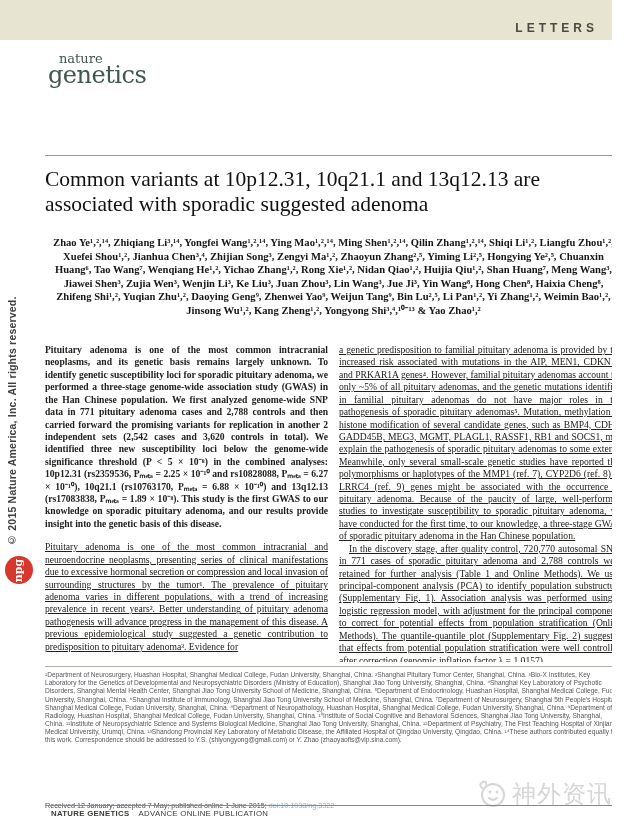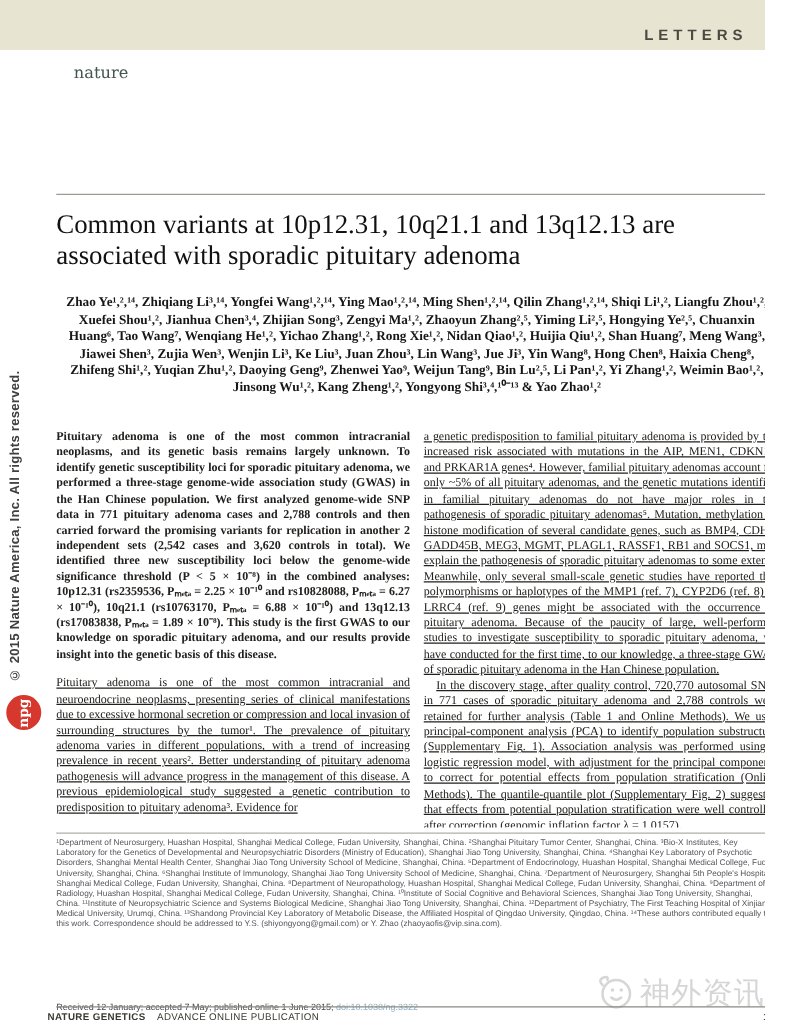--- a/index.html
+++ b/index.html
@@ -165,21 +165,21 @@
   .watermark .wm-text {
     font-size: 24px;
     letter-spacing: 1px;
     font-family: "Liberation Sans", sans-serif;
     white-space: nowrap;
   }
 
   
   .footer {
     position: absolute;
-    top: 809px; left: 38px;
+    top: 809px; left: 51px;
     width: 577px;
     font-family: "Liberation Sans", sans-serif;
     font-size: 7.8px;
     color: #3a3a34;
     display: flex;
     justify-content: space-between;
   }
   .footer .journal-name { font-weight: bold; letter-spacing: 0.3px; }
   .footer .status { margin-left: 7px; letter-spacing: 0.3px; }
   .footer .page-number { font-weight: bold; }
@@ -187,30 +187,31 @@
 </head>
 <body>
 
 <div class="page">
 
   <div class="top-band"></div>
   <div class="letters-label">LETTERS</div>
 
   <div class="journal-logo">
     <span class="logo-top">nature</span>
+    <span class="logo-bottom">genetics</span>
   </div>
 
   <div class="side-copyright">© 2015 Nature America, Inc. All rights reserved.</div>
   <div class="npg-badge">
     <span>npg</span>
   </div>
 
   <div class="rule rule-top"></div>
 
-  <h1 class="article-title">Common variants at 10p12.31, 10q21.1 and 13q12.13 are associated with sporadic pituitary adenoma</h1>
+  <h1 class="article-title">Common variants at 10p12.31, 10q21.1 and 13q12.13 are associated with sporadic suggested adenoma</h1>
 
   <div class="authors">Zhao Ye¹,²,¹⁴, Zhiqiang Li³,¹⁴, Yongfei Wang¹,²,¹⁴, Ying Mao¹,²,¹⁴, Ming Shen¹,²,¹⁴, Qilin Zhang¹,²,¹⁴, Shiqi Li¹,², Liangfu Zhou¹,², Xuefei Shou¹,², Jianhua Chen³,⁴, Zhijian Song³, Zengyi Ma¹,², Zhaoyun Zhang²,⁵, Yiming Li²,⁵, Hongying Ye²,⁵, Chuanxin Huang⁶, Tao Wang⁷, Wenqiang He¹,², Yichao Zhang¹,², Rong Xie¹,², Nidan Qiao¹,², Huijia Qiu¹,², Shan Huang⁷, Meng Wang³, Jiawei Shen³, Zujia Wen³, Wenjin Li³, Ke Liu³, Juan Zhou³, Lin Wang³, Jue Ji³, Yin Wang⁸, Hong Chen⁸, Haixia Cheng⁸, Zhifeng Shi¹,², Yuqian Zhu¹,², Daoying Geng⁹, Zhenwei Yao⁹, Weijun Tang⁹, Bin Lu²,⁵, Li Pan¹,², Yi Zhang¹,², Weimin Bao¹,², Jinsong Wu¹,², Kang Zheng¹,², Yongyong Shi³,⁴,¹⁰⁻¹³ &amp; Yao Zhao¹,²</div>
 
   <div class="columns">
     <div class="col">
       <p class="abstract">Pituitary adenoma is one of the most common intracranial neoplasms, and its genetic basis remains largely unknown. To identify genetic susceptibility loci for sporadic pituitary adenoma, we performed a three-stage genome-wide association study (GWAS) in the Han Chinese population. We first analyzed genome-wide SNP data in 771 pituitary adenoma cases and 2,788 controls and then carried forward the promising variants for replication in another 2 independent sets (2,542 cases and 3,620 controls in total). We identified three new susceptibility loci below the genome-wide significance threshold (P &lt; 5 × 10⁻⁸) in the combined analyses: 10p12.31 (rs2359536, Pₘₑₜₐ = 2.25 × 10⁻¹⁰ and rs10828088, Pₘₑₜₐ = 6.27 × 10⁻¹⁰), 10q21.1 (rs10763170, Pₘₑₜₐ = 6.88 × 10⁻¹⁰) and 13q12.13 (rs17083838, Pₘₑₜₐ = 1.89 × 10⁻⁸). This study is the first GWAS to our knowledge on sporadic pituitary adenoma, and our results provide insight into the genetic basis of this disease.</p>
       <p class="body-par">Pituitary adenoma is one of the most common intracranial and neuroendocrine neoplasms, presenting series of clinical manifestations due to excessive hormonal secretion or compression and local invasion of surrounding structures by the tumor¹. The prevalence of pituitary adenoma varies in different populations, with a trend of increasing prevalence in recent years². Better understanding of pituitary adenoma pathogenesis will advance progress in the management of this disease. A previous epidemiological study suggested a genetic contribution to predisposition to pituitary adenoma³. Evidence for</p>
     </div>
     <div class="col">
       <p class="body-par">a genetic predisposition to familial pituitary adenoma is provided by the increased risk associated with mutations in the AIP, MEN1, CDKN1B and PRKAR1A genes⁴. However, familial pituitary adenomas account for only ~5% of all pituitary adenomas, and the genetic mutations identified in familial pituitary adenomas do not have major roles in the pathogenesis of sporadic pituitary adenomas⁵. Mutation, methylation or histone modification of several candidate genes, such as BMP4, CDH1, GADD45B, MEG3, MGMT, PLAGL1, RASSF1, RB1 and SOCS1, may explain the pathogenesis of sporadic pituitary adenomas to some extent⁶. Meanwhile, only several small-scale genetic studies have reported that polymorphisms or haplotypes of the MMP1 (ref. 7), CYP2D6 (ref. 8) or LRRC4 (ref. 9) genes might be associated with the occurrence of pituitary adenoma. Because of the paucity of large, well-performed studies to investigate susceptibility to sporadic pituitary adenoma, we have conducted for the first time, to our knowledge, a three-stage GWAS of sporadic pituitary adenoma in the Han Chinese population.</p>

